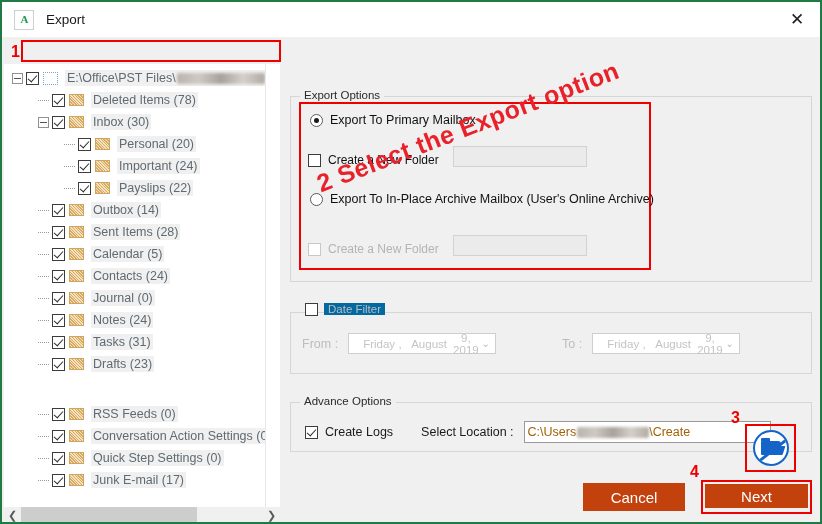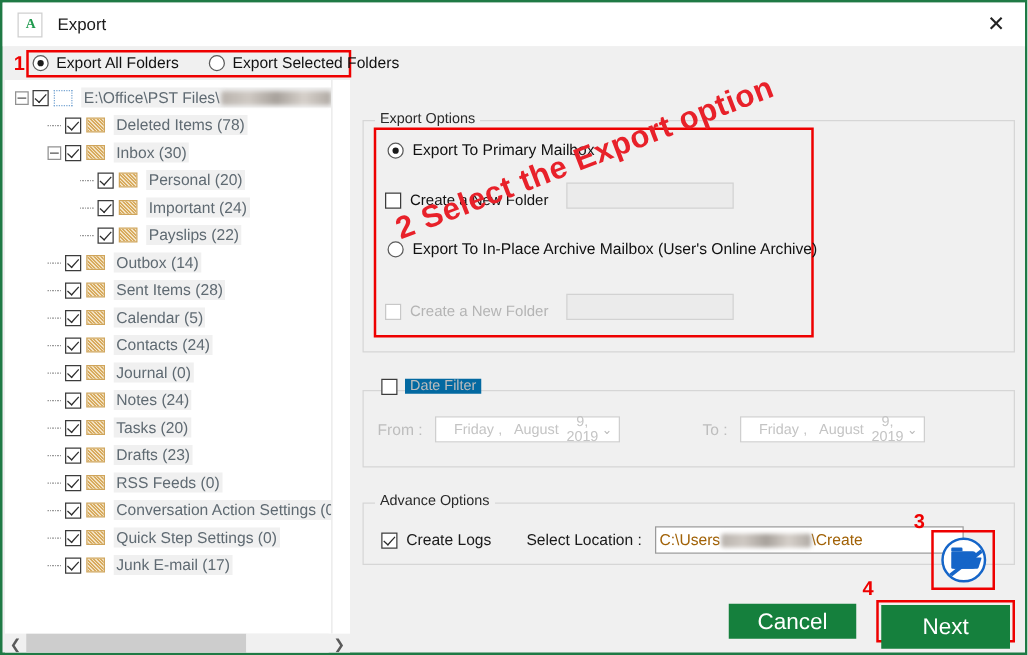--- a/index.html
+++ b/index.html
@@ -214,26 +214,26 @@
   .browse-folder::after{
     content:"";position:absolute;left:3px;top:5px;width:20px;height:9px;
     background:#1565c8;transform:skewX(-18deg);border-radius:1px;
   }
   .browse-slash{
     position:absolute;left:-4px;top:16px;width:46px;height:2.5px;
     background:#1565c8;transform:rotate(-38deg);
   }
   
   .btn{
-    position:absolute;background:#15803d;color:#ffffff;border:none;
-    font-size:18px;font-family:"Liberation Sans", sans-serif;
+    position:absolute;background:#c2410c;color:#ffffff;border:none;
+    font-size:15px;font-family:"Liberation Sans", sans-serif;
     display:flex;align-items:center;justify-content:center;cursor:pointer;
   }
   #btn-cancel{left:581px;top:481px;width:102px;height:28px;}
-  #btn-next{left:703px;top:482px;width:103px;height:35px;}
+  #btn-next{left:703px;top:482px;width:103px;height:24px;}
   #step3{left:729px;top:407px;}
   #step4{left:688px;top:461px;}
   
   .watermark{
     position:absolute;left:316px;top:168px;
     font-size:25px;font-weight:bold;color:#e8212a;
     font-family:"Liberation Sans", sans-serif;
     transform:rotate(-21deg);transform-origin:left center;
     white-space:nowrap;pointer-events:none;letter-spacing:0.5px;
   }
@@ -245,26 +245,20 @@
 
   <div class="titlebar">
     <div class="app-icon">A</div>
     <div class="title-text">Export</div>
     <div class="close-btn">✕</div>
   </div>
 
   <div class="top-strip"></div>
   <div class="step-num" id="step1">1</div>
   <div class="red-box" id="step2-box"></div>
-  <div class="radio-row">
-    <span class="radio checked"></span>
-    <span class="radio-label">Export All Folders</span>
-    <span class="radio"></span>
-    <span class="radio-label">Export Selected Folders</span>
-  </div>
 
   <div class="tree-panel">
     <div class="tree" id="tree-root">
         <div class="tnode" style="padding-left: 8px;">
           <span class="expander"></span>
           <span class="cb checked"></span>
           <span class="folder root"></span>
           <span class="lbl root">E:\Office\PST Files\<span class="redact" style="width: 88px;"></span></span>
         </div>
         <div class="tnode" style="padding-left: 34px;">
@@ -330,29 +324,29 @@
         <div class="tnode" style="padding-left: 34px;">
           <span class="dots"></span>
           <span class="cb checked"></span>
           <span class="folder"></span>
           <span class="lbl">Notes (24)</span>
         </div>
         <div class="tnode" style="padding-left: 34px;">
           <span class="dots"></span>
           <span class="cb checked"></span>
           <span class="folder"></span>
-          <span class="lbl">Tasks (20)</span>
+          <span class="lbl">Tasks (31)</span>
         </div>
         <div class="tnode" style="padding-left: 34px;">
           <span class="dots"></span>
           <span class="cb checked"></span>
           <span class="folder"></span>
           <span class="lbl">Drafts (23)</span>
         </div>
-        <div class="tnode" style="padding-left: 34px;">
+        <div class="tnode" style="padding-left: 34px; margin-top: 28px;">
           <span class="dots"></span>
           <span class="cb checked"></span>
           <span class="folder"></span>
           <span class="lbl">RSS Feeds (0)</span>
         </div>
         <div class="tnode" style="padding-left: 34px;">
           <span class="dots"></span>
           <span class="cb checked"></span>
           <span class="folder"></span>
           <span class="lbl">Conversation Action Settings (0)</span>

